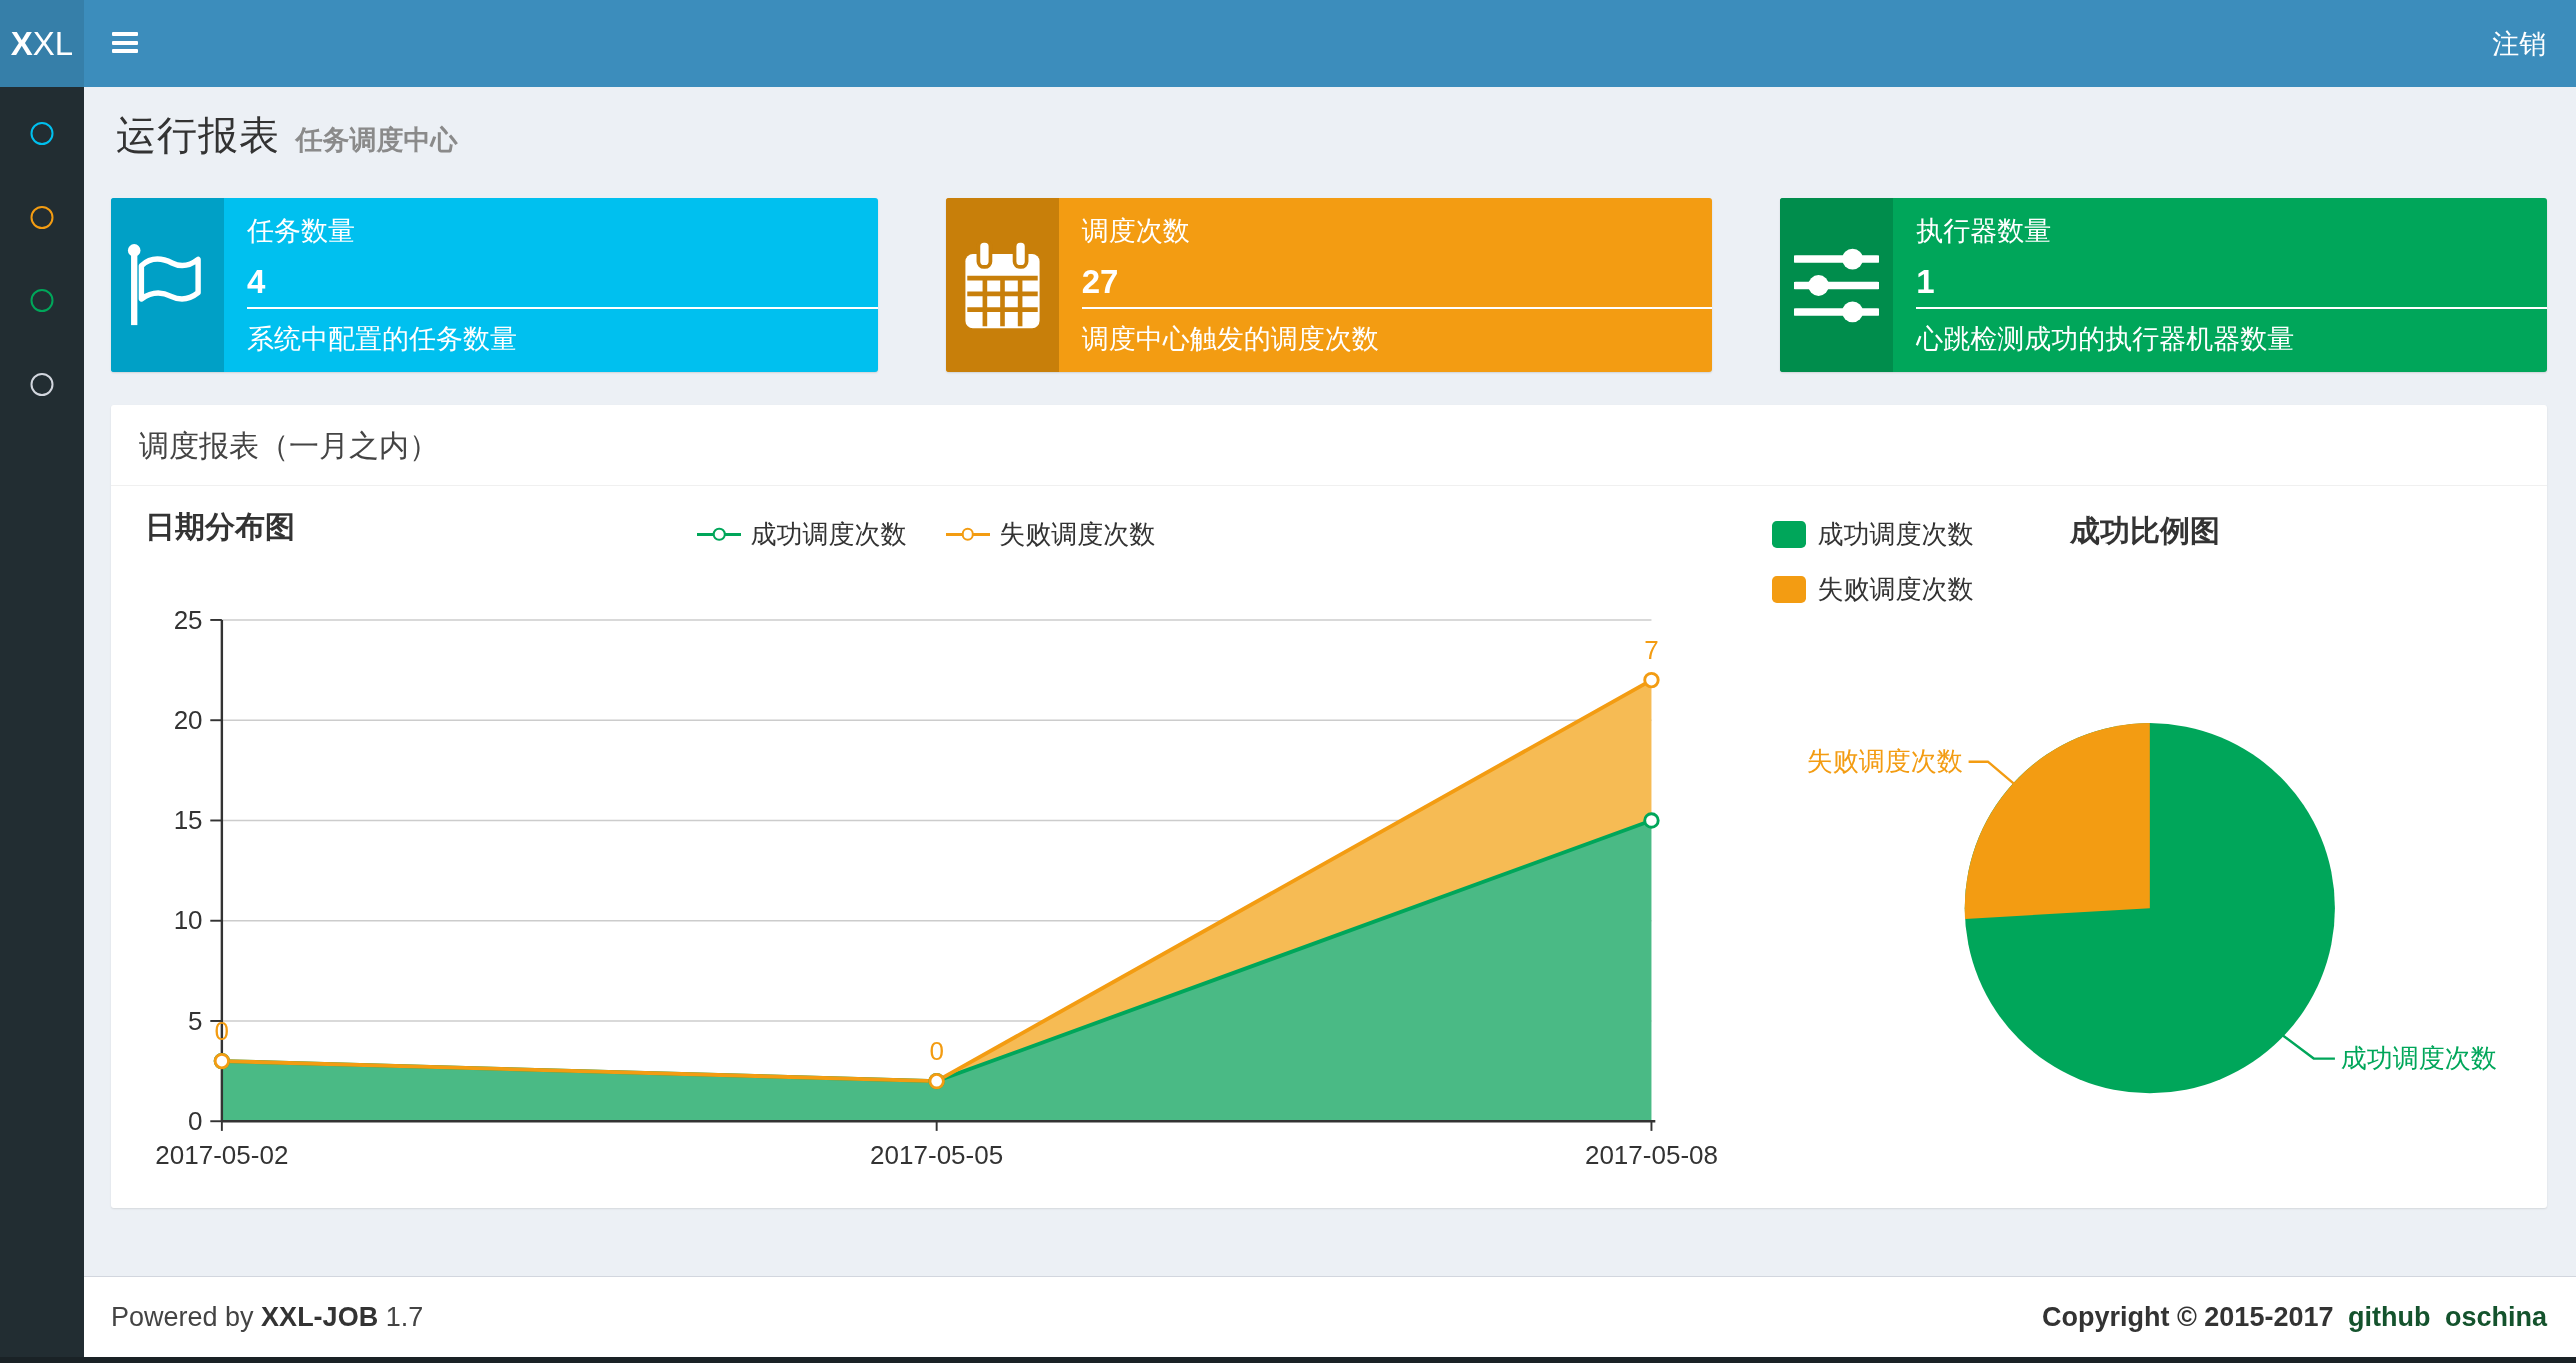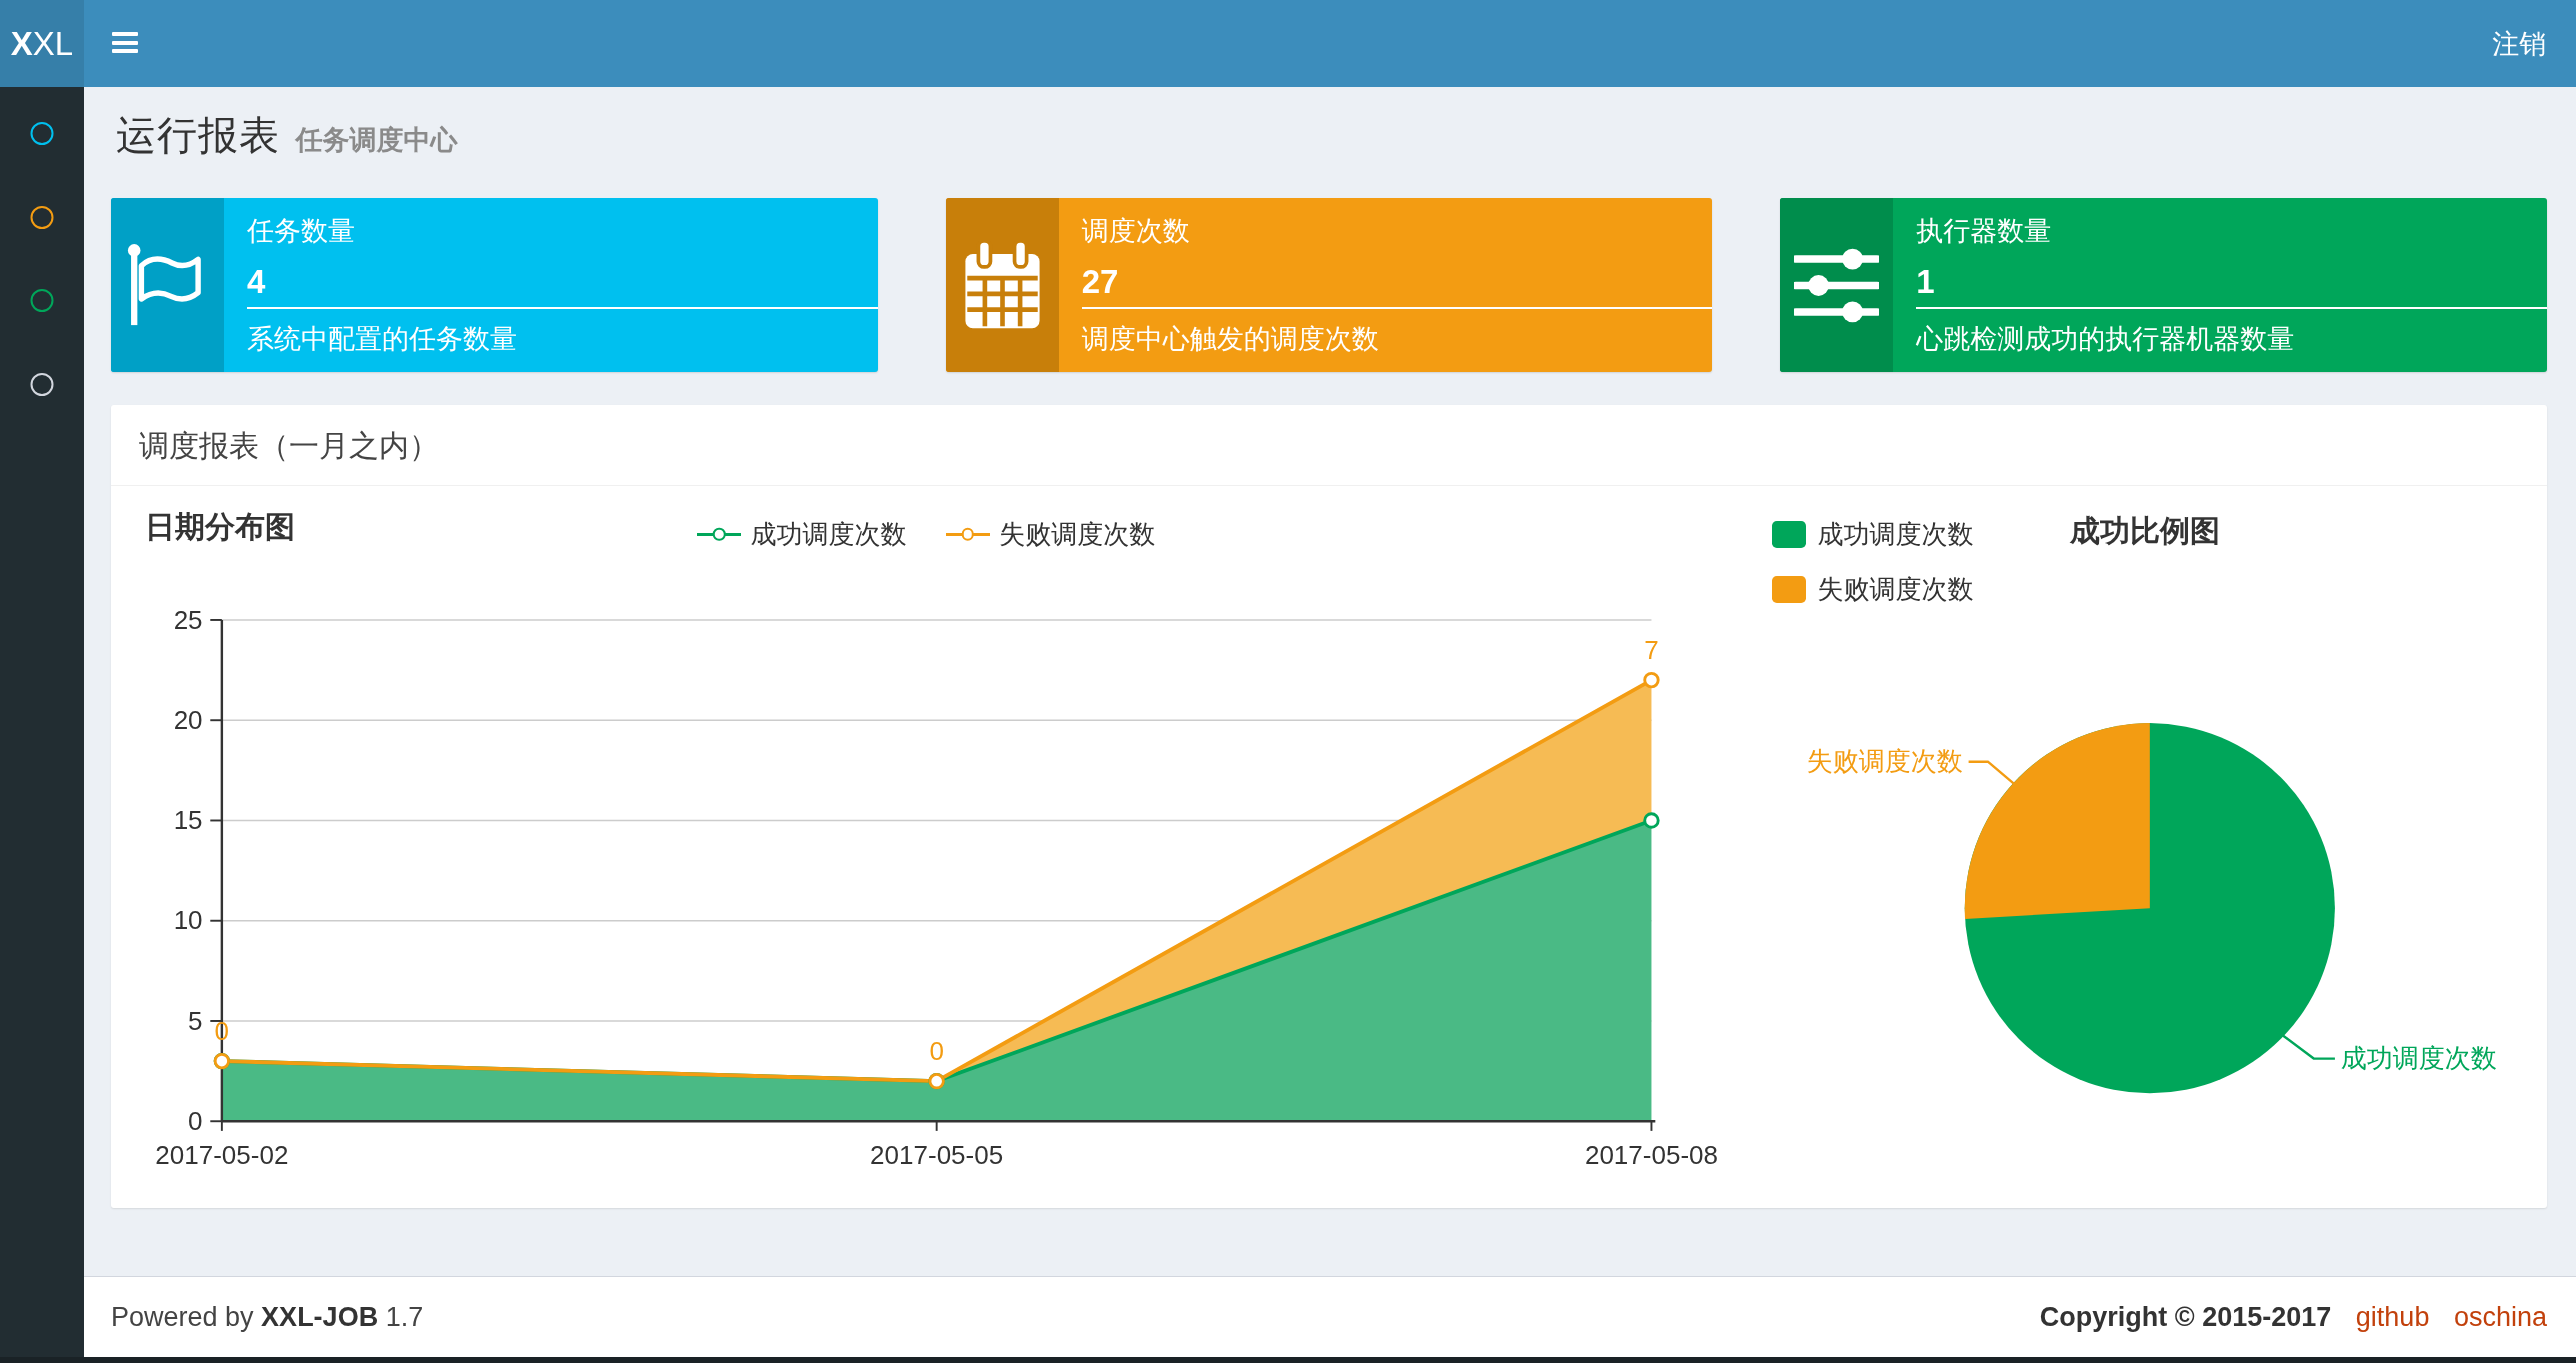--- a/index.html
+++ b/index.html
@@ -61,21 +61,21 @@
   .pie-legend { position:absolute; left:1661px; top:112px; }
   .pie-legend .item { display:flex; align-items:center; gap:11.6px; font-size:26px; color:#333;
     margin-bottom:20px; cursor:pointer; }
   .swatch { width:34px; height:27px; border-radius:4.8px; background:var(--c); }
 
   
   .footer { position:absolute; left:84px; right:0; top:1276px; height:81px; background:#fff;
     border-top:1px solid #d2d6de; display:flex; align-items:center; justify-content:space-between;
     padding:0 29px 0 27px; font-size:27px; color:#444; }
   .footer b { color:#333; }
-  .footer .links a { color:#c2410c; font-weight:normal; text-decoration:none; margin-left:17px; cursor:pointer; }
+  .footer .links a { color:#14532d; font-weight:bold; text-decoration:none; margin-left:7px; cursor:pointer; }
   .bottom-strip { position:absolute; left:0; right:0; top:1357px; height:5.8px; background:#1a2226; }
 </style>
 </head>
 <body>
 
 <div id="app">
 
   <header class="navbar">
     <div class="logo">
       <b>X</b>

